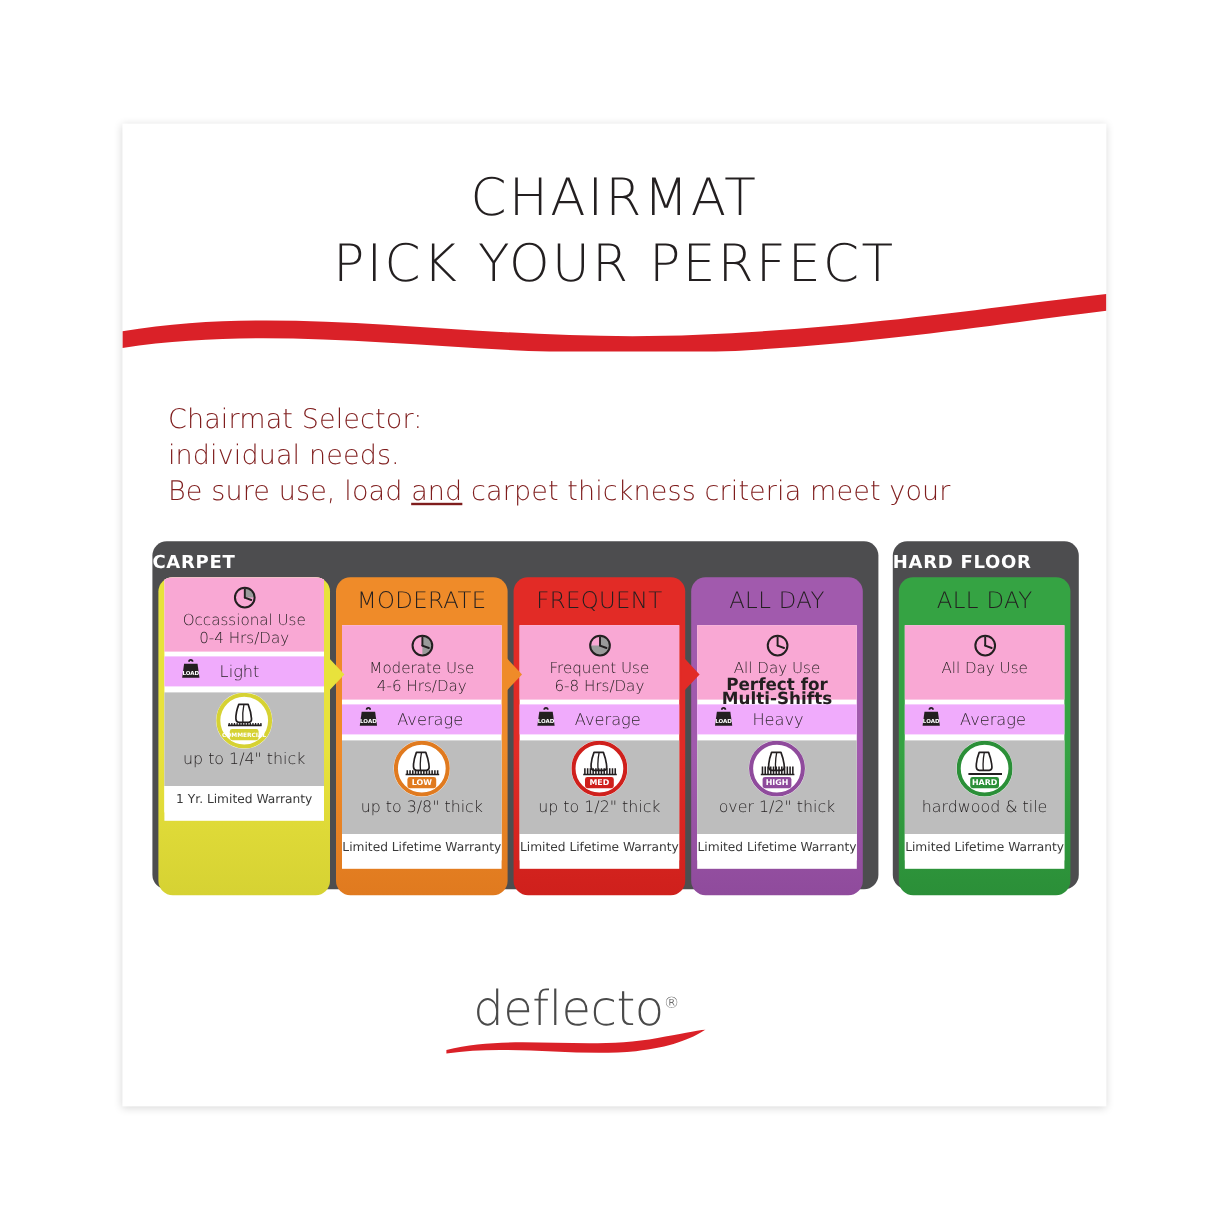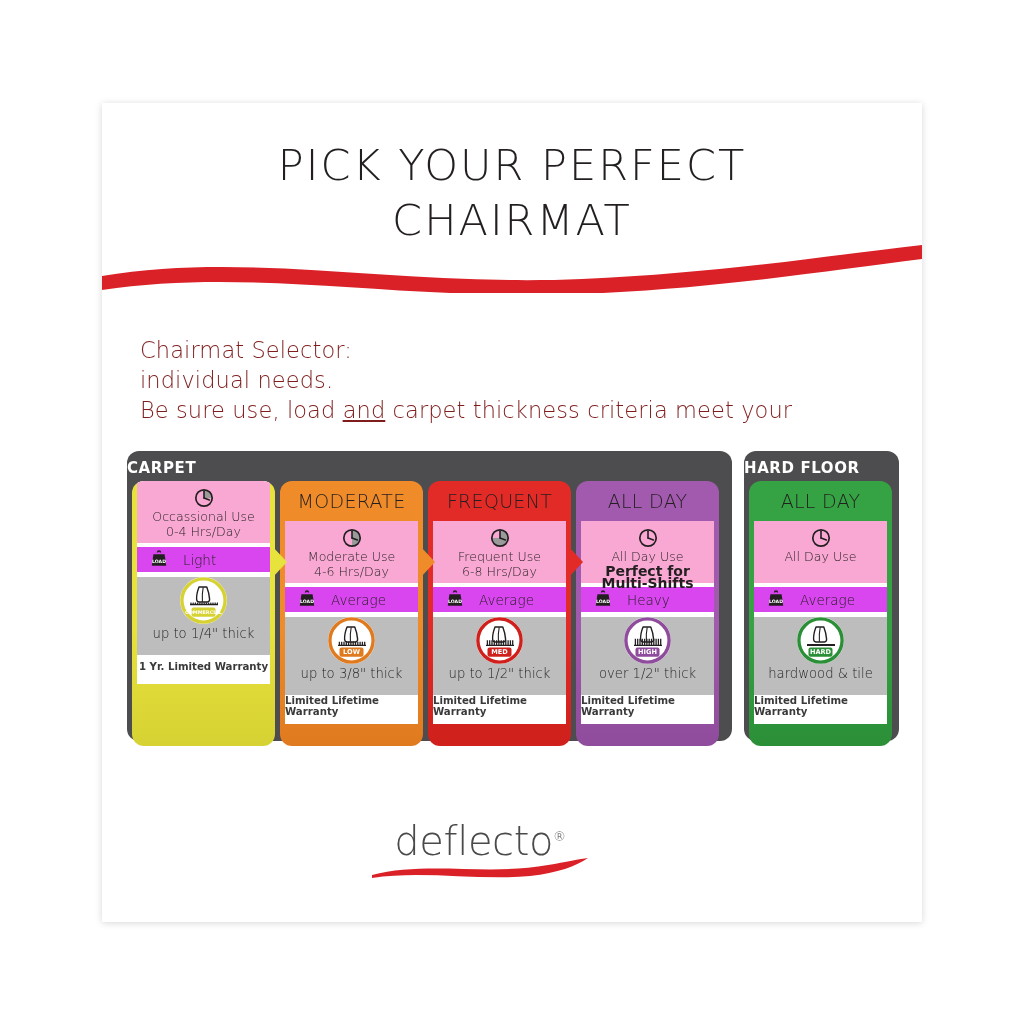--- a/index.html
+++ b/index.html
@@ -112,21 +112,21 @@
   }
   .use-sub{
     font-family:"DejaVu Sans", sans-serif;
     font-weight:bold;
     font-size:14px;
     line-height:12px;
     color:#231f20;
   }
 
   .band-load{
-    background:#d946ef;
+    background:#f0abfc;
     height:25px;
     margin-top:4px;
     display:flex;align-items:center;
     padding-left:12px;
     box-sizing:border-box;
   }
   .load-text{
     font-family:"DejaVu Sans", sans-serif;
     font-weight:300;
     font-size:13.5px;
@@ -156,23 +156,24 @@
     color:#231f20;
   }
 
   .band-warr{
     height:22px;
     display:flex;align-items:center;justify-content:center;
     background:#ffffff;
   }
   .warr-text{
     font-family:"DejaVu Sans", sans-serif;
-    font-weight:700;
+    font-weight:400;
     font-size:10.2px;
     color:#3a3a3a;
+    text-align:right;
   }
 
   .arrow{
     position:absolute;
     width:0;height:0;
     border-top:16px solid transparent;
     border-bottom:16px solid transparent;
   }
 
   
@@ -195,22 +196,22 @@
   }
   .logo-swoosh{display:block;margin:-6px auto 0;}
 </style>
 </head>
 <body>
 
 <div id="stage">
   <div class="card">
 
     <div class="title-wrap">
+      <div class="title-line">CHAIRMAT</div>
       <div class="title-line">PICK YOUR PERFECT</div>
-      <div class="title-line">CHAIRMAT</div>
     </div>
 
     <svg class="swoosh" viewBox="0 0 820 50" preserveAspectRatio="none">
       <path d="M0,33 C150,8 300,44 480,36 C620,30 730,12 820,2 L820,16 C730,27 620,45 480,51 C300,58 150,24 0,47 Z" fill="#da2128"></path>
     </svg>
 
     <div class="intro">
       <div>Chairmat Selector:</div>
       <div>individual needs.</div>
       <div><span>Be sure use, load </span><u>and</u><span> carpet thickness criteria meet your</span></div>

